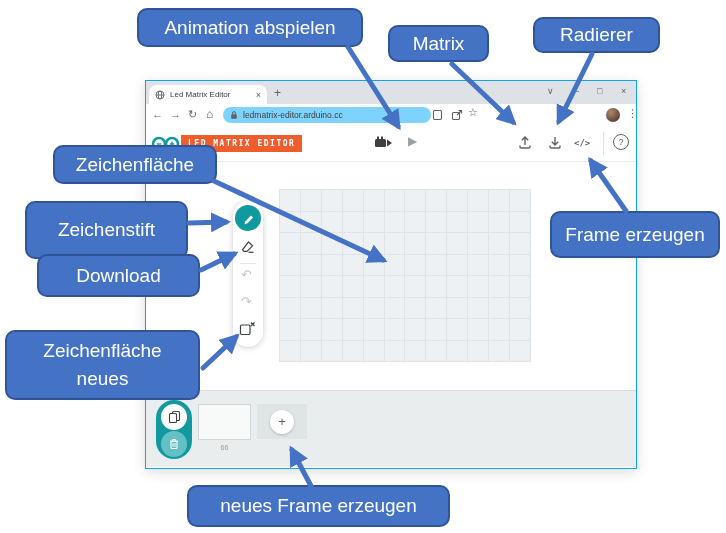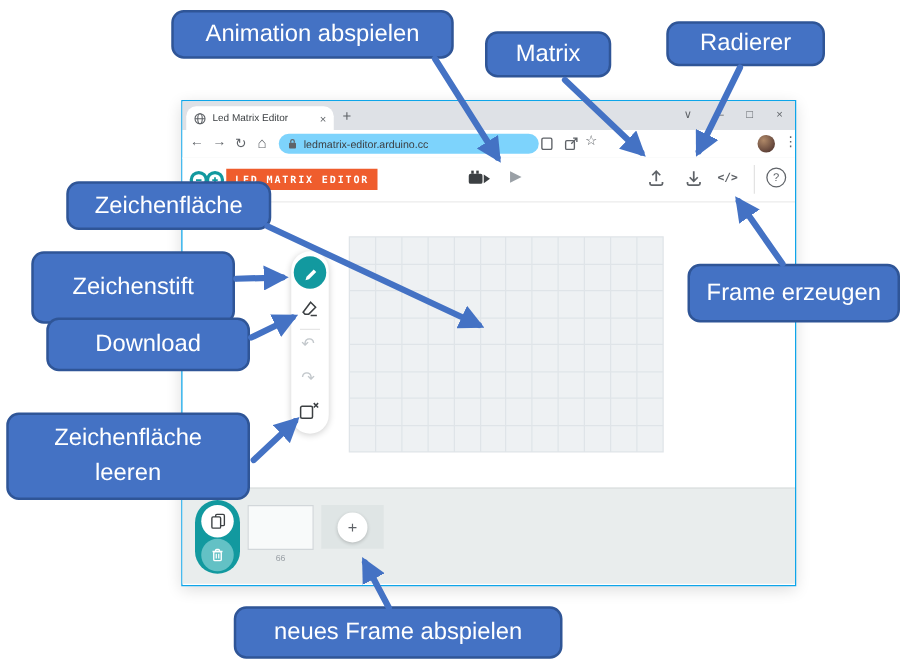--- a/index.html
+++ b/index.html
@@ -317,24 +317,24 @@
 </div>
 
 <div class="callout" id="co-animation">Animation abspielen</div>
 <div class="callout" id="co-upload">Matrix</div>
 <div class="callout" id="co-download">Radierer</div>
 <div class="callout" id="co-zeichenflaeche">Zeichenfläche</div>
 <div class="callout" id="co-zeichenstift">Zeichenstift</div>
 <div class="callout" id="co-radierer">Download</div>
 <div class="callout" id="co-leeren">
   <span>Zeichenfläche</span>
-  <span>leeren</span>
+  <span>neues</span>
 </div>
 <div class="callout" id="co-code">Frame erzeugen</div>
-<div class="callout" id="co-frame">neues Frame abspielen</div>
+<div class="callout" id="co-frame">neues Frame erzeugen</div>
 
 <svg class="abs" id="arrows" viewBox="0 0 726 533">
   <defs>
     <marker id="ah" markerWidth="4" markerHeight="4" refX="3" refY="2" orient="auto">
       <path d="M0,0 L4,2 L0,4 Z" fill="#4472c4"></path>
     </marker>
   </defs>
   <g stroke="#4472c4" stroke-width="5" stroke-linecap="round" marker-end="url(#ah)">
     <line x1="348" y1="47" x2="398" y2="126"></line>
     <line x1="452" y1="64" x2="513" y2="122"></line>

